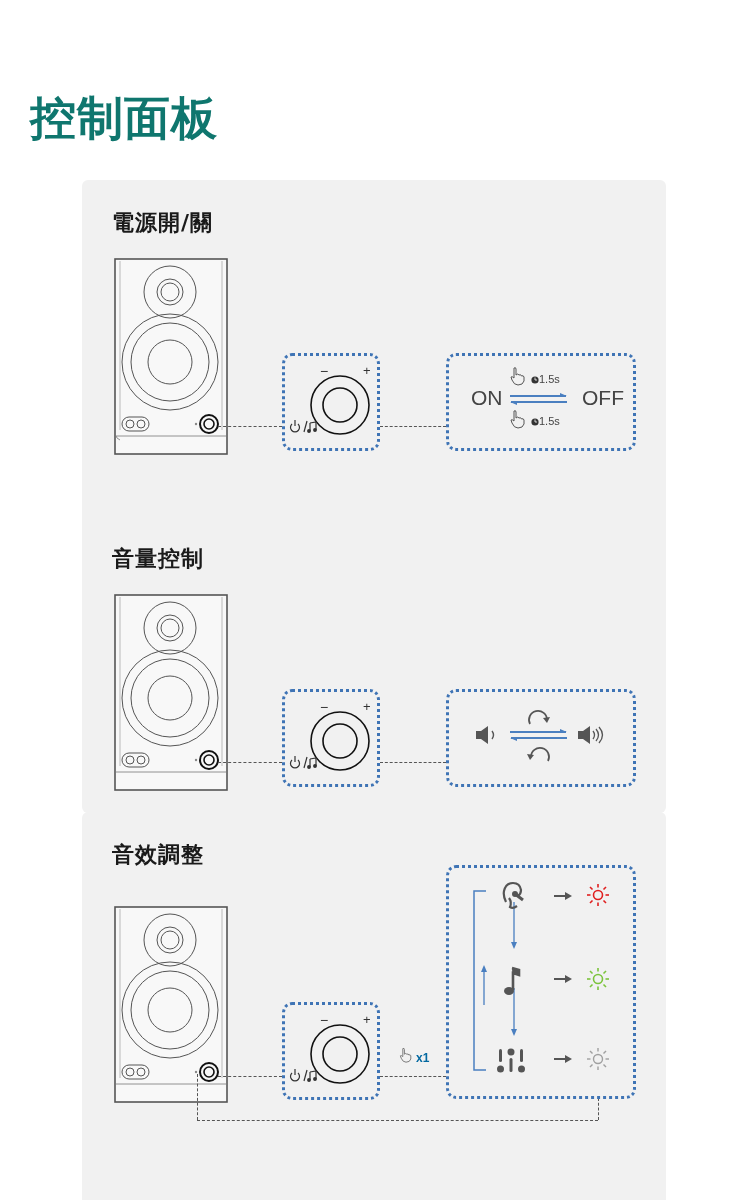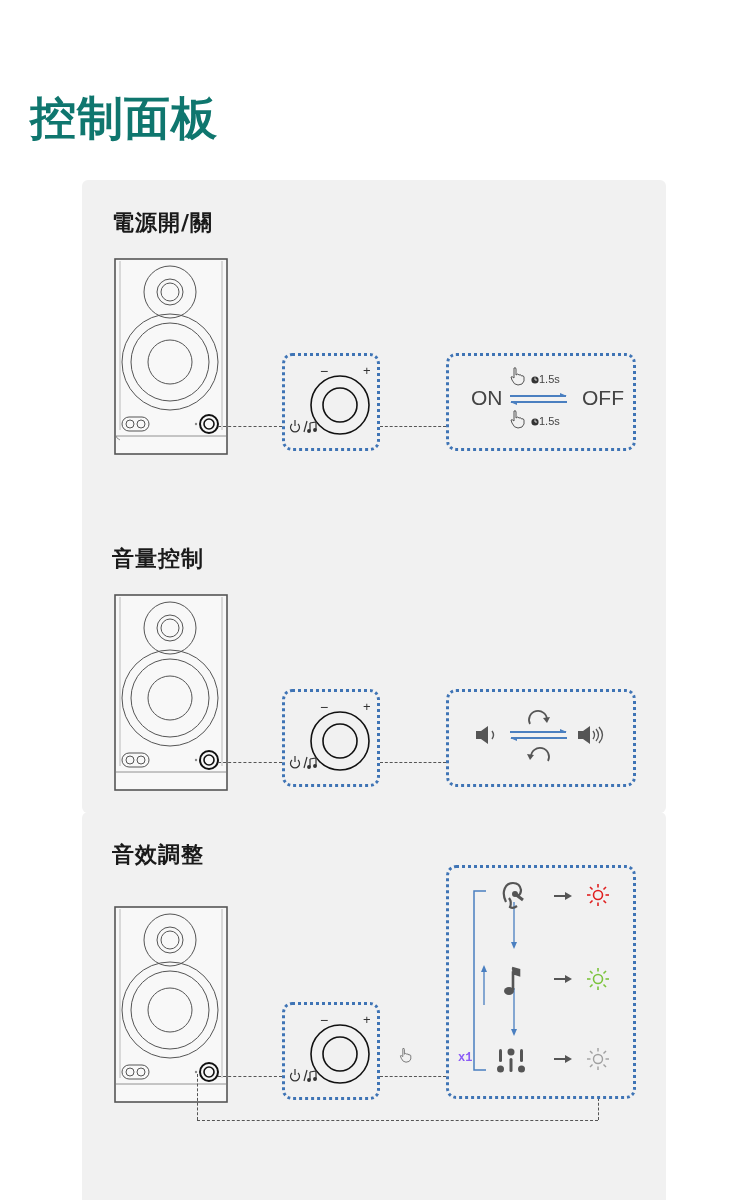--- a/index.html
+++ b/index.html
@@ -8,21 +8,21 @@
   .page-title { position: absolute; left: 30px; top: 88px; font-size: 46px; font-weight: bold; letter-spacing: 1px; line-height: 60px; color: #0f766e; }
   .card { position: absolute; left: 82px; width: 584px; background: #f1f1f1; border-radius: 6px; }
   .card-title { position: absolute; left: 30px; top: 28px; font-size: 22px; font-weight: bold; color: #1a1a1a; letter-spacing: 1px; }
   .speaker { position: absolute; left: 32px; width: 114px; height: 197px; }
   .dotbox { position: absolute; border: 3px dotted #3f74b5; border-radius: 10px; }
   .knob-box { width: 98px; height: 98px; }
   .dash-h { position: absolute; height: 0; border-top: 1.2px dashed #555; }
   .dash-v { position: absolute; width: 0; border-left: 1.2px dashed #555; }
   .label-on, .label-off { position: absolute; font-size: 21px; color: #444; font-family: "Liberation Sans", sans-serif; }
   .small-txt { position: absolute; font-size: 11px; color: #444; font-weight: normal; font-family: "Liberation Sans", sans-serif; }
-  .x1 { position: absolute; font-size: 12px; color: #8b5cf6; font-weight: bold; font-family: Liberation Mono, monospace; margin-left: 42px; }
+  .x1 { position: absolute; font-size: 12px; color: #0369a1; font-weight: bold; font-family: Liberation Sans, sans-serif; }
   svg { position: absolute; overflow: visible; }
 </style>
 </head>
 <body>
 
 <div class="page-title">控制面板</div>
 
 <div class="card" style="top:180px;height:348px;">
   <div class="card-title">電源開/關</div>
 

